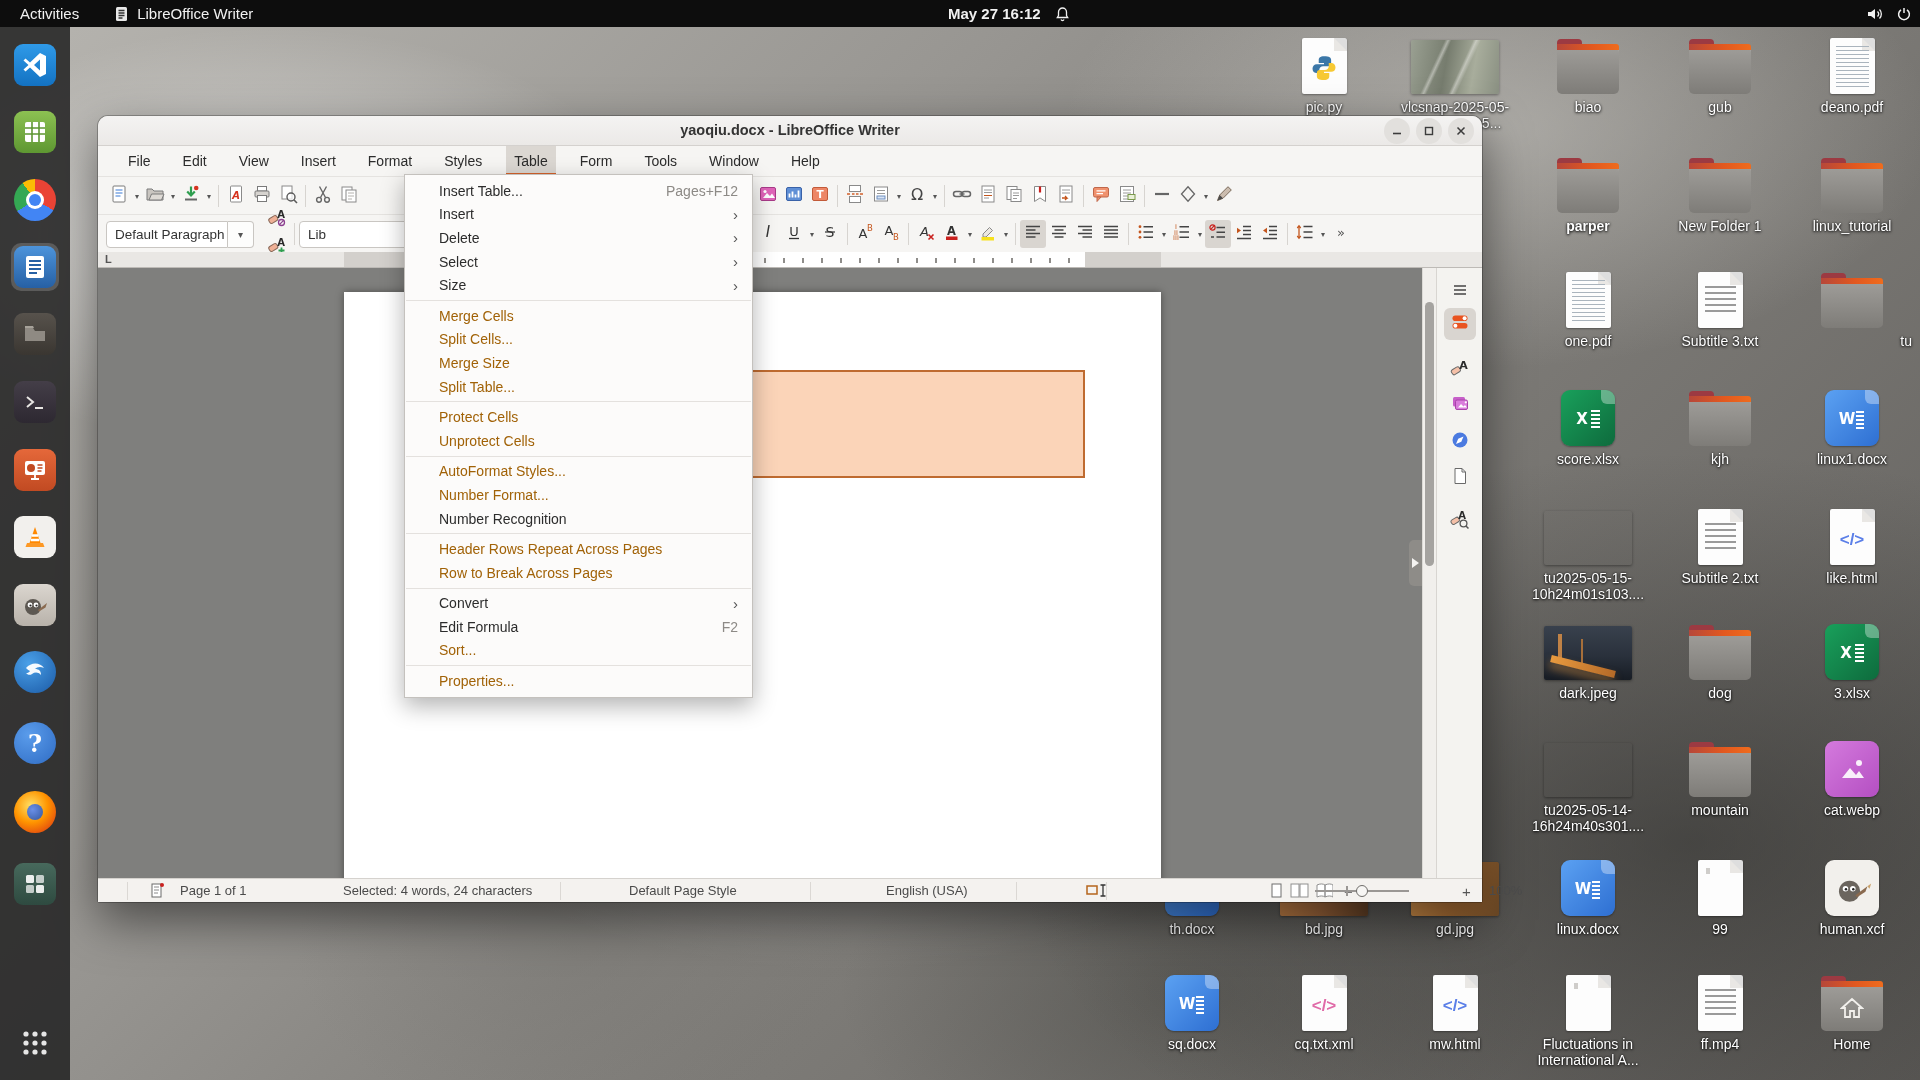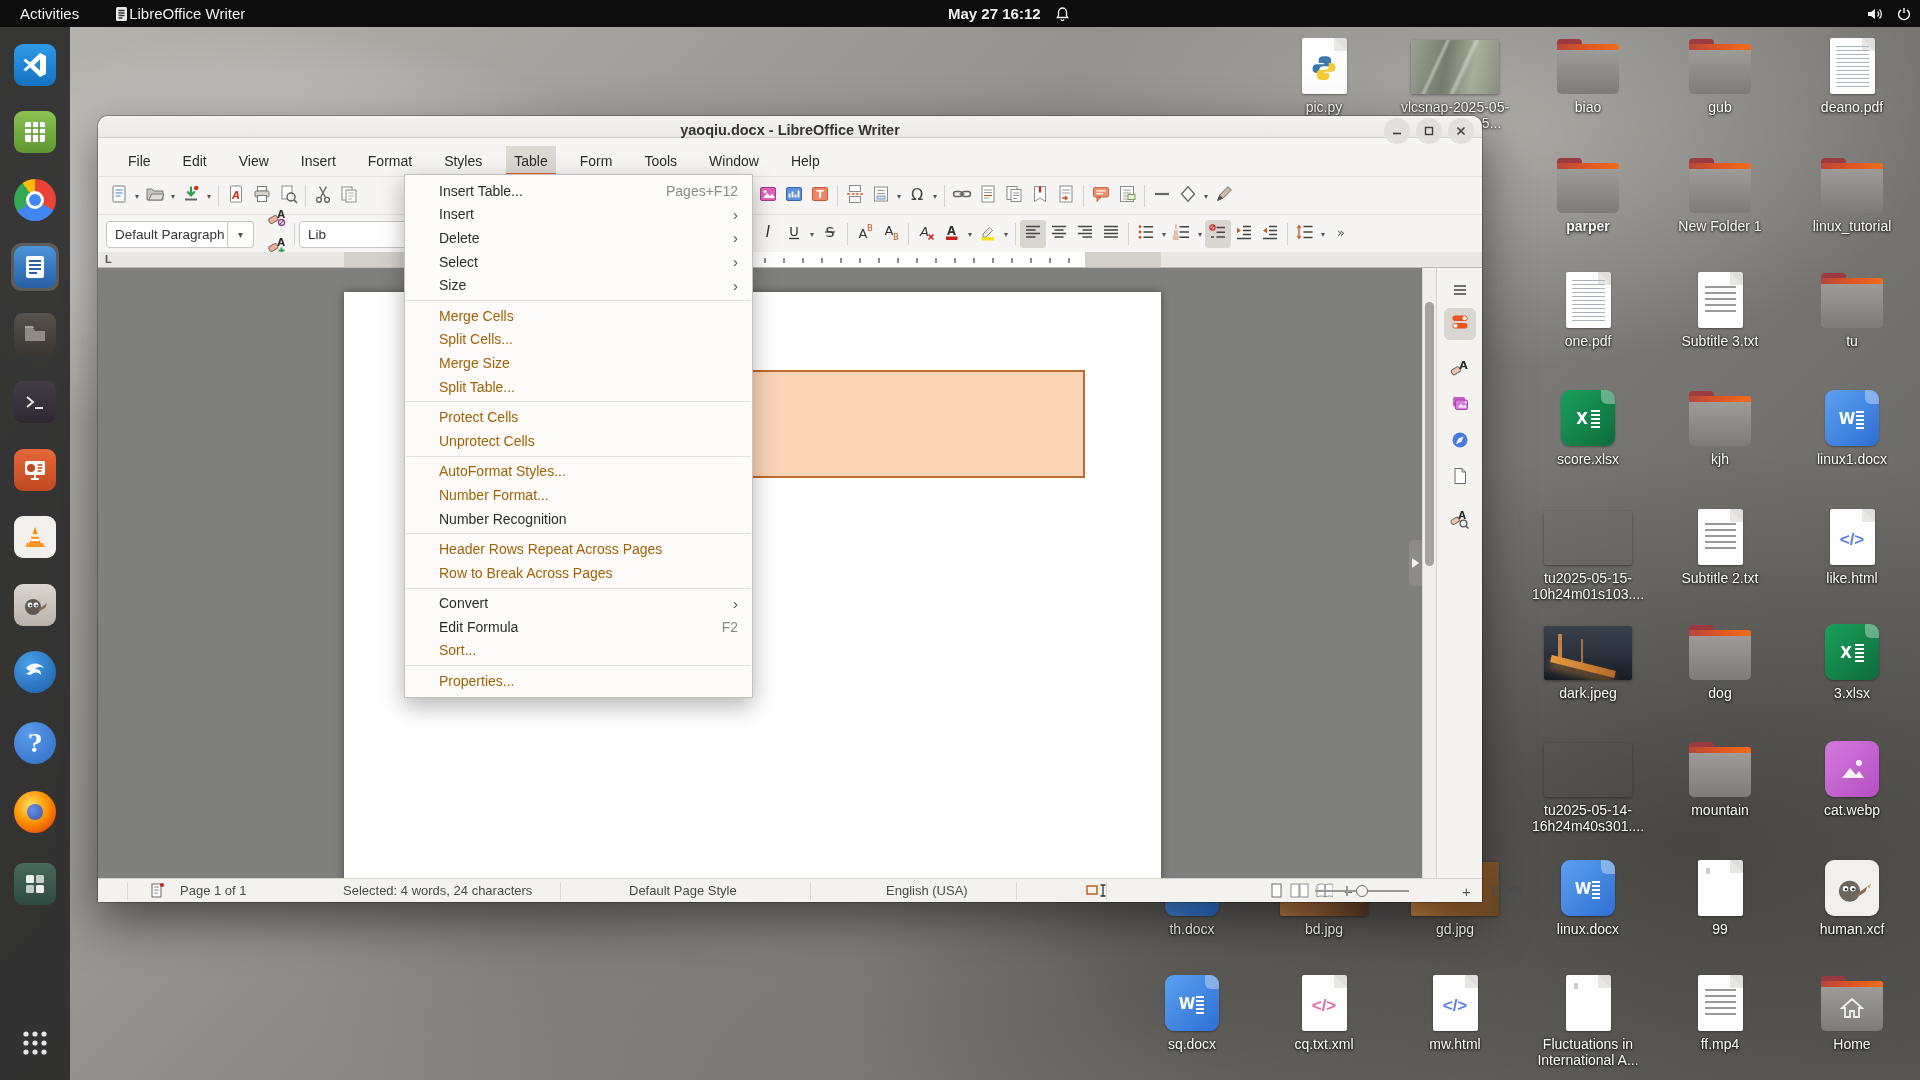--- a/index.html
+++ b/index.html
@@ -16,21 +16,21 @@
       radial-gradient(ellipse 900px 520px at 88% 78%, rgba(40,40,38,.55), transparent 75%),
       radial-gradient(ellipse 500px 280px at 62% 92%, rgba(70,70,66,.5), transparent 70%),
       radial-gradient(ellipse 400px 260px at 30% 88%, rgba(120,118,114,.45), transparent 70%),
       linear-gradient(135deg,#b7b5b0 0%,#979591 35%,#7d7b77 60%,#5f5d5a 100%);
   }
 
   
   .topbar { position:absolute; left:0; top:0; width:1920px; height:27px; background:#0d0d0d;
     color:#f1f1f1; font-size:15px; z-index:60; display:flex; align-items:center; }
   .tb-activities { margin-left:20px; }
-  .tb-app { display:flex; align-items:center; margin-left:36px; }
+  .tb-app { display:flex; align-items:center; gap:8px; margin-left:36px; }
   .tb-clock { position:absolute; left:948px; display:flex; align-items:center; gap:14px; font-weight:700; }
   .tb-right { position:absolute; right:8px; display:flex; align-items:center; gap:12px; }
   .tb-icon svg { display:block; }
 
   
   .dock { position:absolute; left:0; top:27px; width:70px; height:1053px;
     background:rgba(36,36,36,.88); z-index:55; }
   .dock-item { position:absolute; left:11px; width:48px; height:48px; border-radius:10px;
     display:flex; align-items:center; justify-content:center; }
   .dock-item.active { background:rgba(255,255,255,.18); }
@@ -91,21 +91,21 @@
   .img-bridge::after { content:""; position:absolute; left:6px; bottom:10px; width:66px; height:7px;
     background:linear-gradient(90deg,#e89a3f,#b56a28); transform:rotate(14deg);
     box-shadow:0 6px 8px rgba(232,154,63,.5); }
   .img-orange  { background:linear-gradient(110deg,#cf8a4b 0%,#99633a 55%,#5f3e24 100%); }
   .img-orange2 { background:linear-gradient(110deg,#dd9b51 0%,#aa6f36 50%,#6e4a26 100%); }
 
   
   .window { position:absolute; left:98px; top:116px; width:1384px; height:786px; z-index:10;
     border-radius:10px 10px 2px 2px; box-shadow:0 18px 48px rgba(0,0,0,.5), 0 0 0 1px rgba(0,0,0,.25);
     background:#f6f5f3; }
-  .titlebar { position:absolute; left:0; top:0; right:0; height:22px;
+  .titlebar { position:absolute; left:0; top:0; right:0; height:30px;
     background:linear-gradient(#f4f3f2,#ebe9e7); border-bottom:1px solid #d4d1ce;
     border-radius:10px 10px 0 0; }
   .titlebar .title { position:absolute; left:0; right:0; top:6px; text-align:center;
     font-size:14.5px; font-weight:700; color:#333; }
   .winbtns { position:absolute; right:8px; top:2px; display:flex; gap:6px; }
   .winbtn { width:26px; height:26px; border-radius:50%; background:#e2e0dd;
     display:flex; align-items:center; justify-content:center; color:#3c3c3c; }
 
   .menubar { position:absolute; left:0; top:30px; right:0; height:30px; background:#f6f5f3;
     display:flex; align-items:stretch; padding-left:6px; font-size:14px; color:#2c2c2c; }
@@ -243,21 +243,21 @@
           <div class="th-page th-densetext"></div>
         </div>
         <div class="dlabel">one.pdf</div>
       </div>
       <div class="dicon" style="left: 1660px; top: 270px;">
         <div class="thumbwrap">
           <div class="th-page th-lines"></div>
         </div>
         <div class="dlabel">Subtitle 3.txt</div>
       </div>
-      <div class="dicon" style="left: 1792px; top: 270px;">
+      <div class="dicon" style="left: 1792px; top: 270px; text-align: right;">
         <div class="thumbwrap">
           <div class="th-folder"></div>
         </div>
         <div class="dlabel">tu</div>
       </div>
       <div class="dicon" style="left: 1528px; top: 388px;">
         <div class="thumbwrap">
           <div class="th-app th-xlsx">
             <i class="fold"></i>
             <svg width="34" height="34" viewBox="0 0 34 34">

